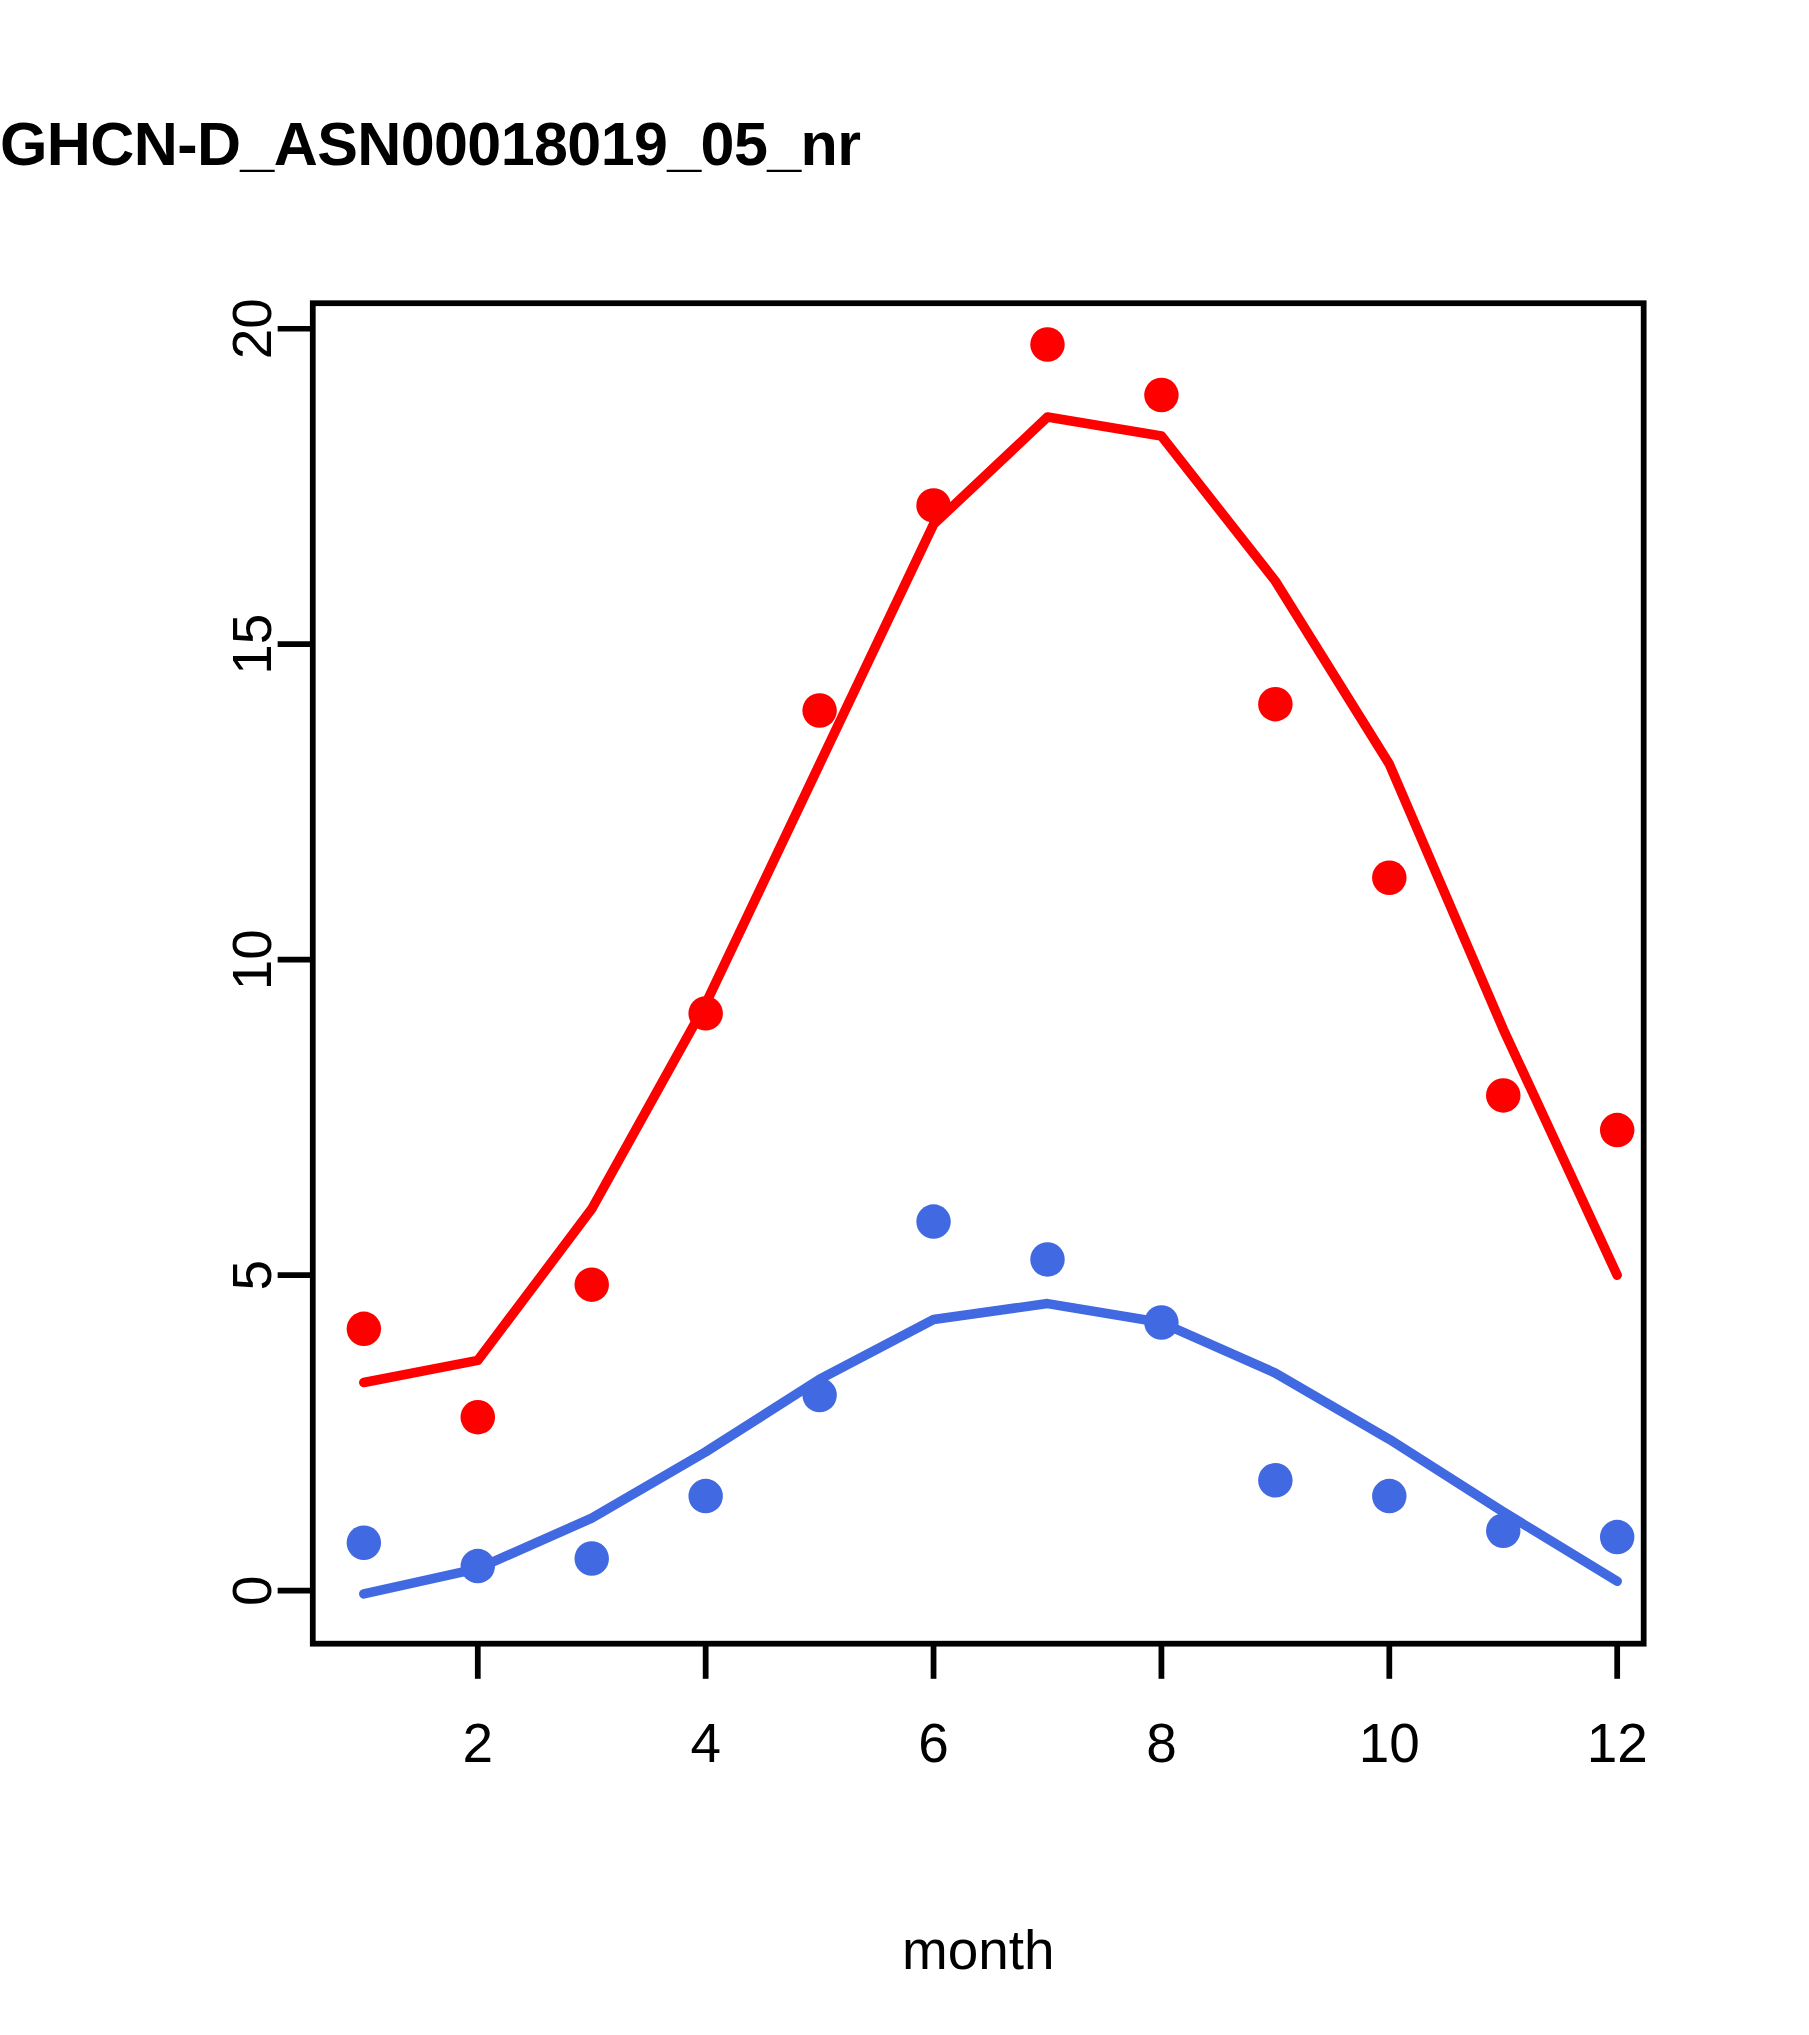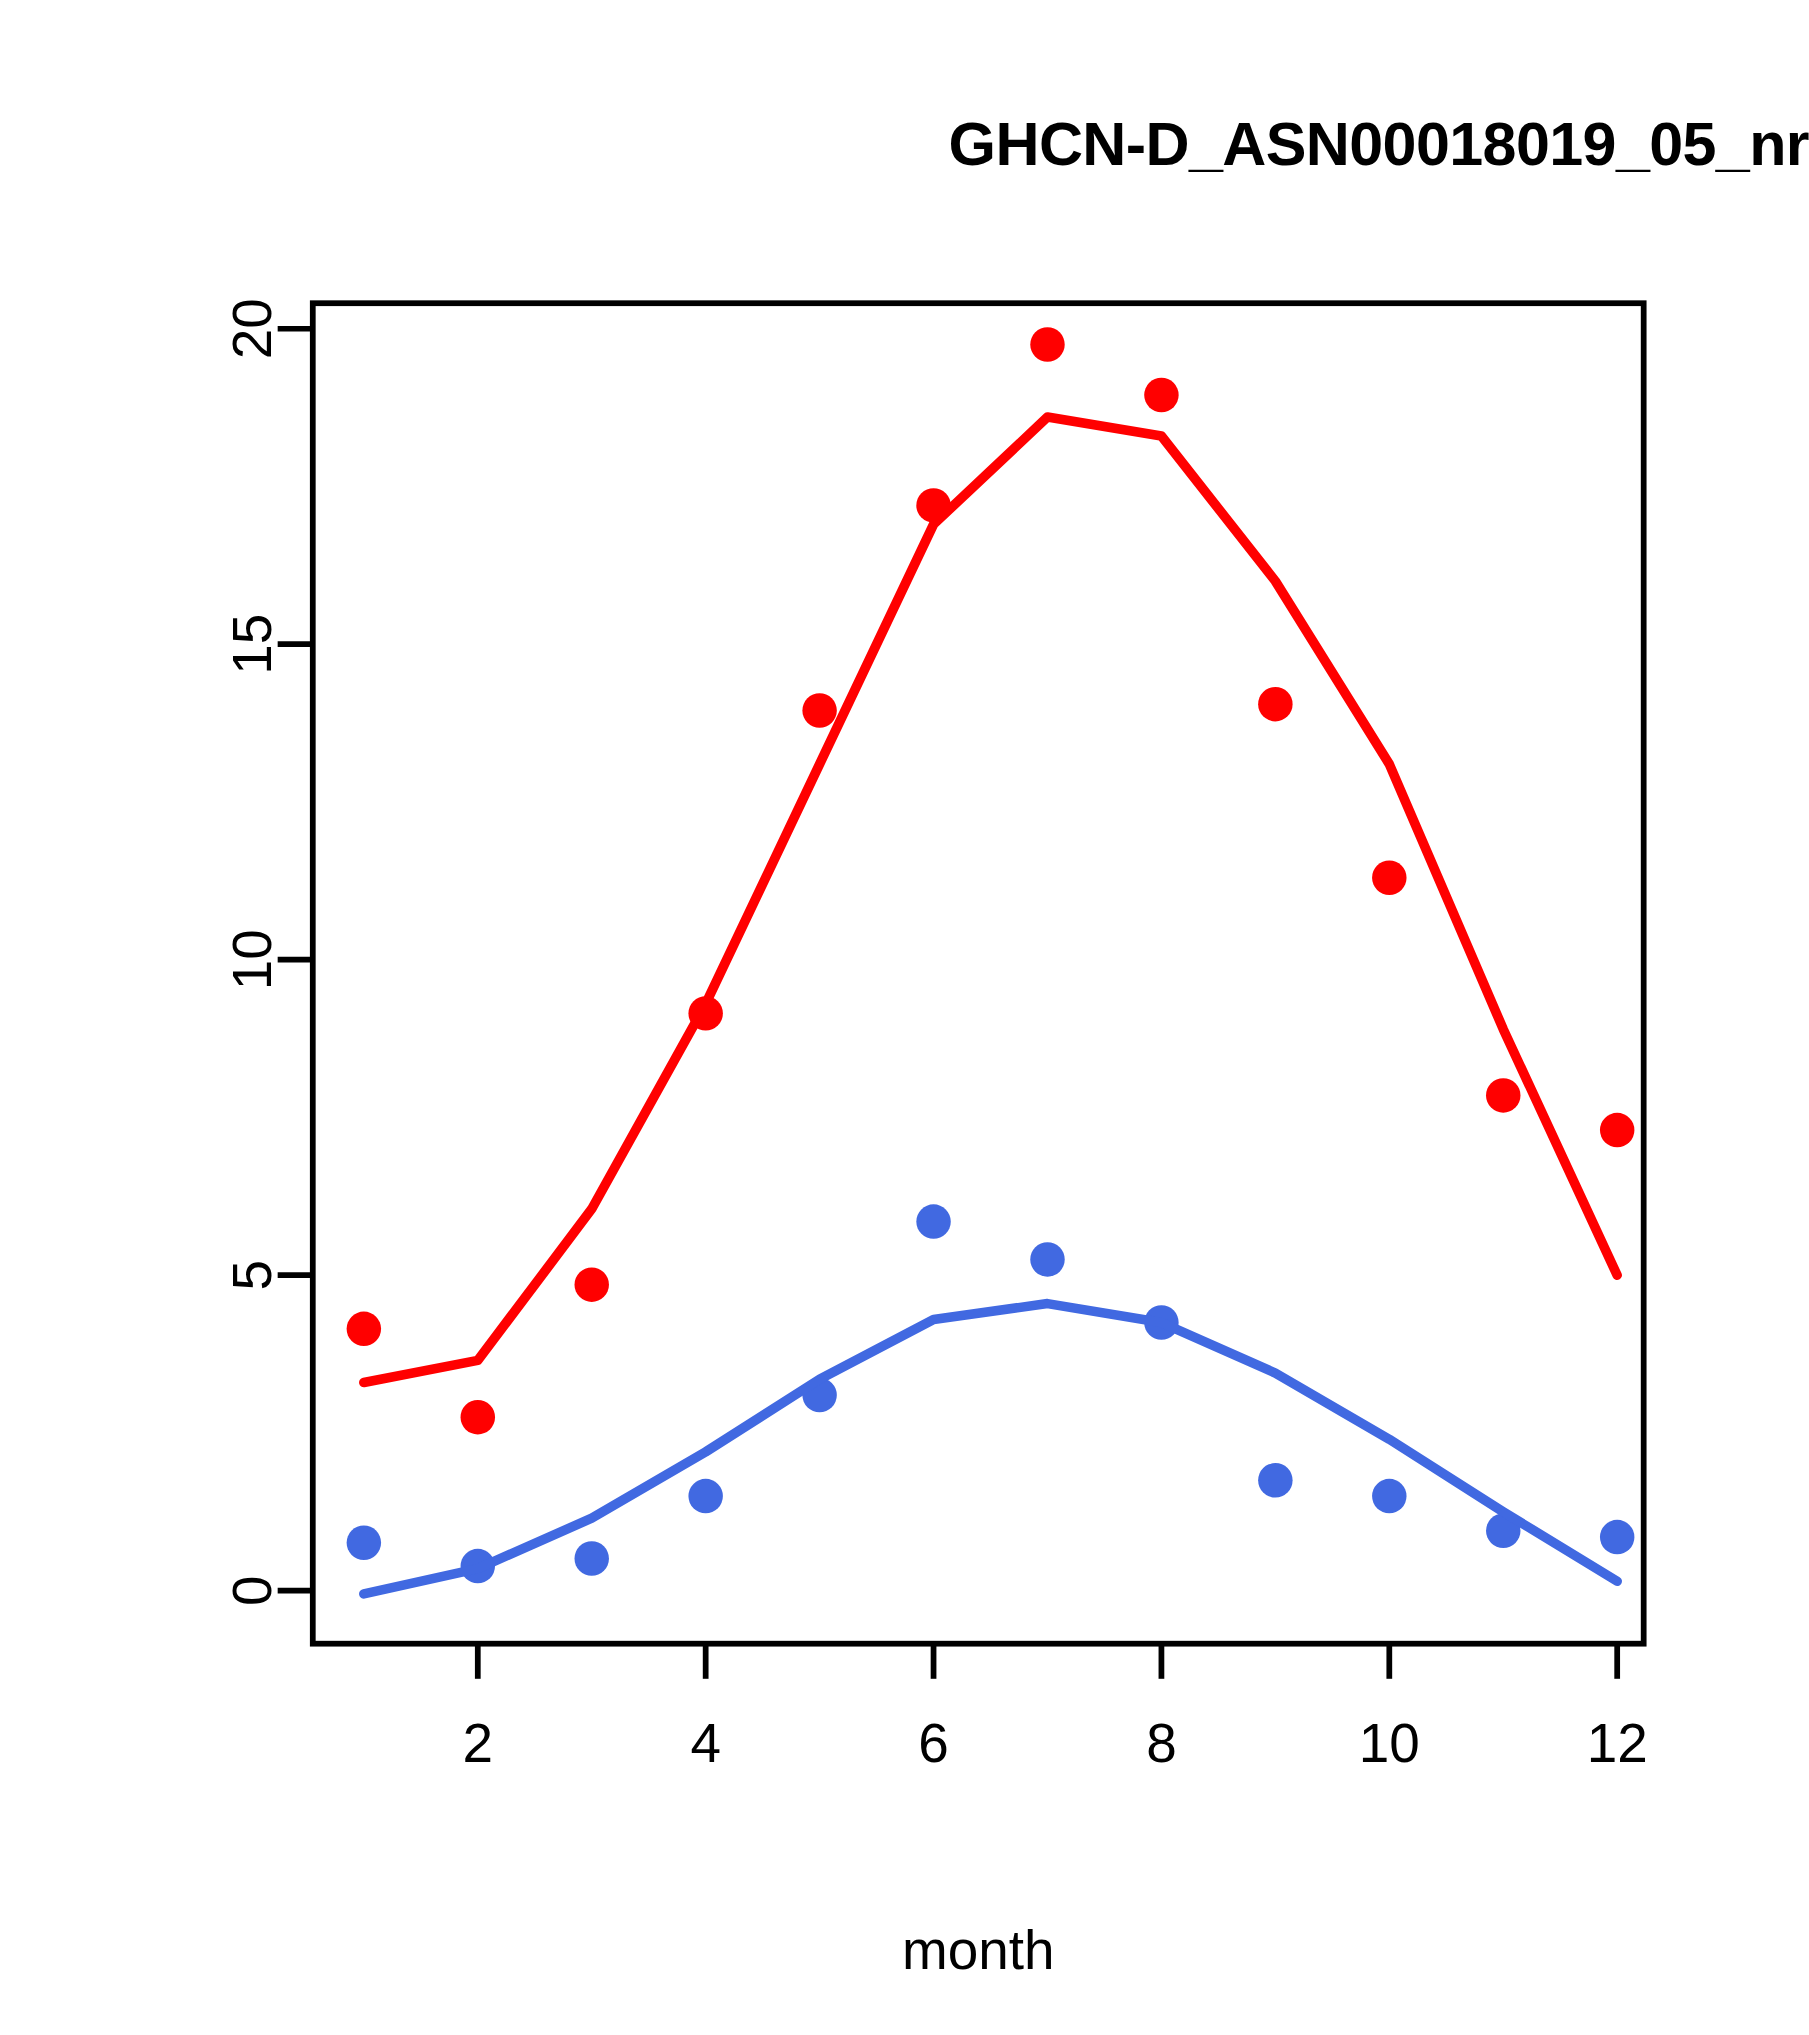--- a/index.html
+++ b/index.html
@@ -18,21 +18,21 @@
     position: relative;
     width: 1809px;
     height: 2035px;
     background: #ffffff;
   }
   #chart-title {
     position: absolute;
     left: 0;
     top: 109px;
     width: 1809px;
-    text-align: right;
+    text-align: left;
     font-family: "Liberation Sans", sans-serif;
     font-weight: bold;
     font-size: 61px;
     letter-spacing: -0.6px;
     color: #000000;
     white-space: nowrap;
   }
   #plot-svg {
     position: absolute;
     left: 0;

